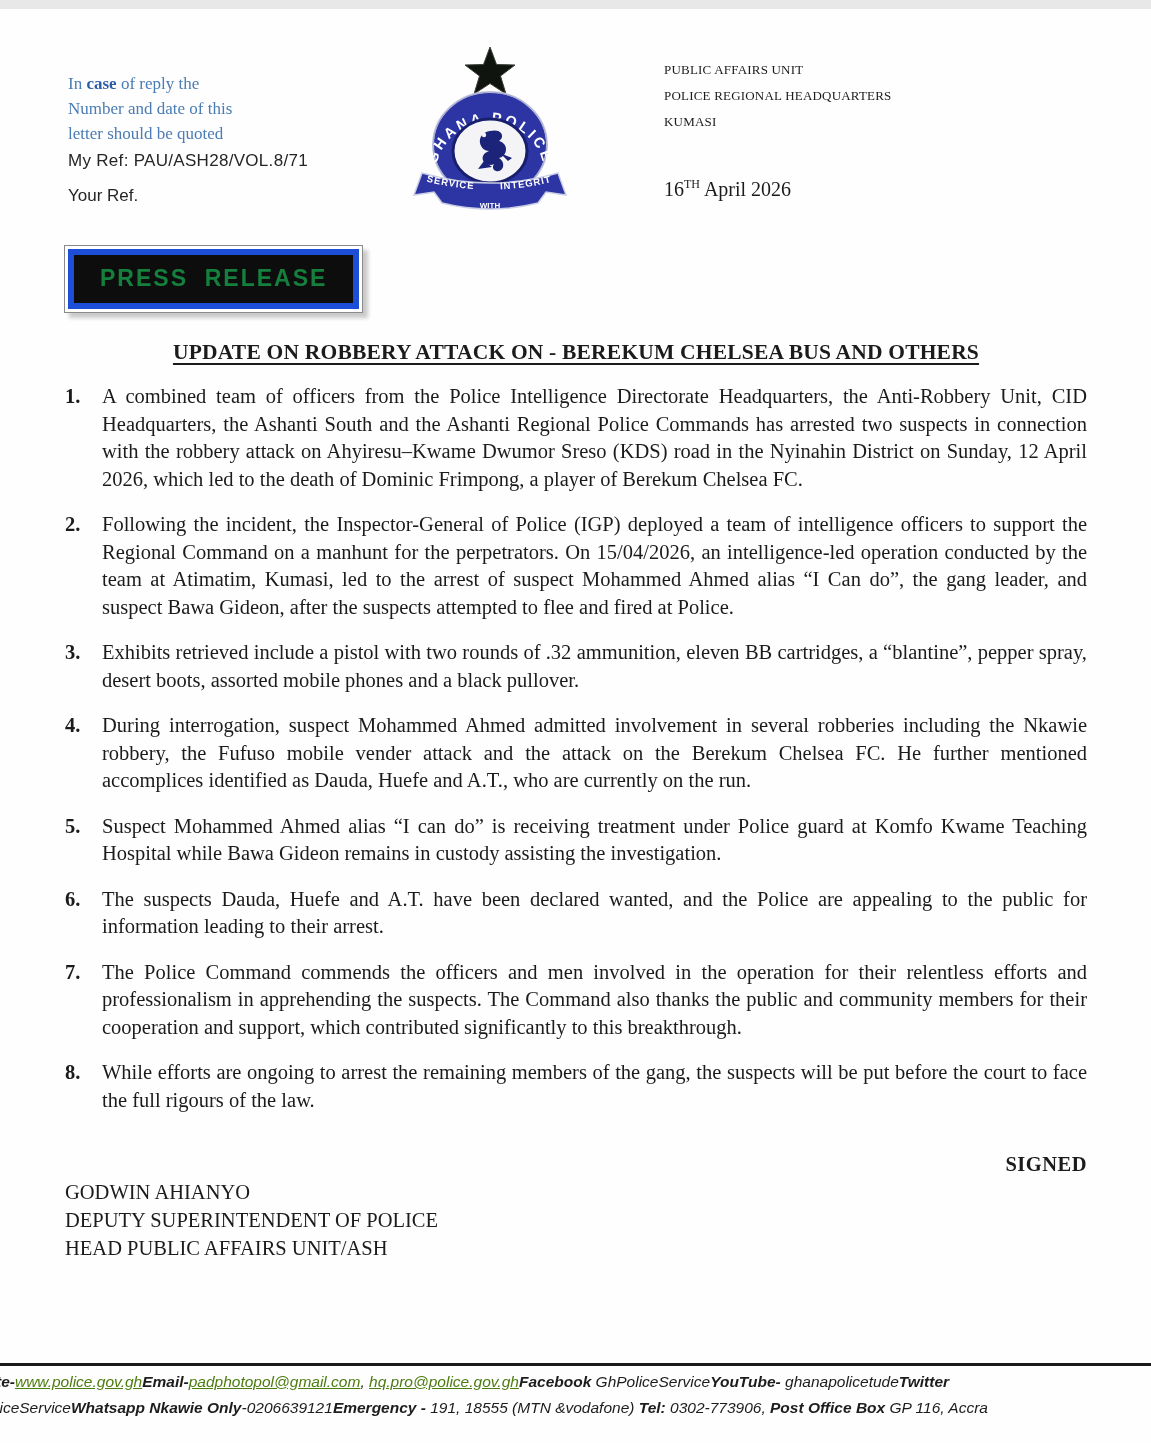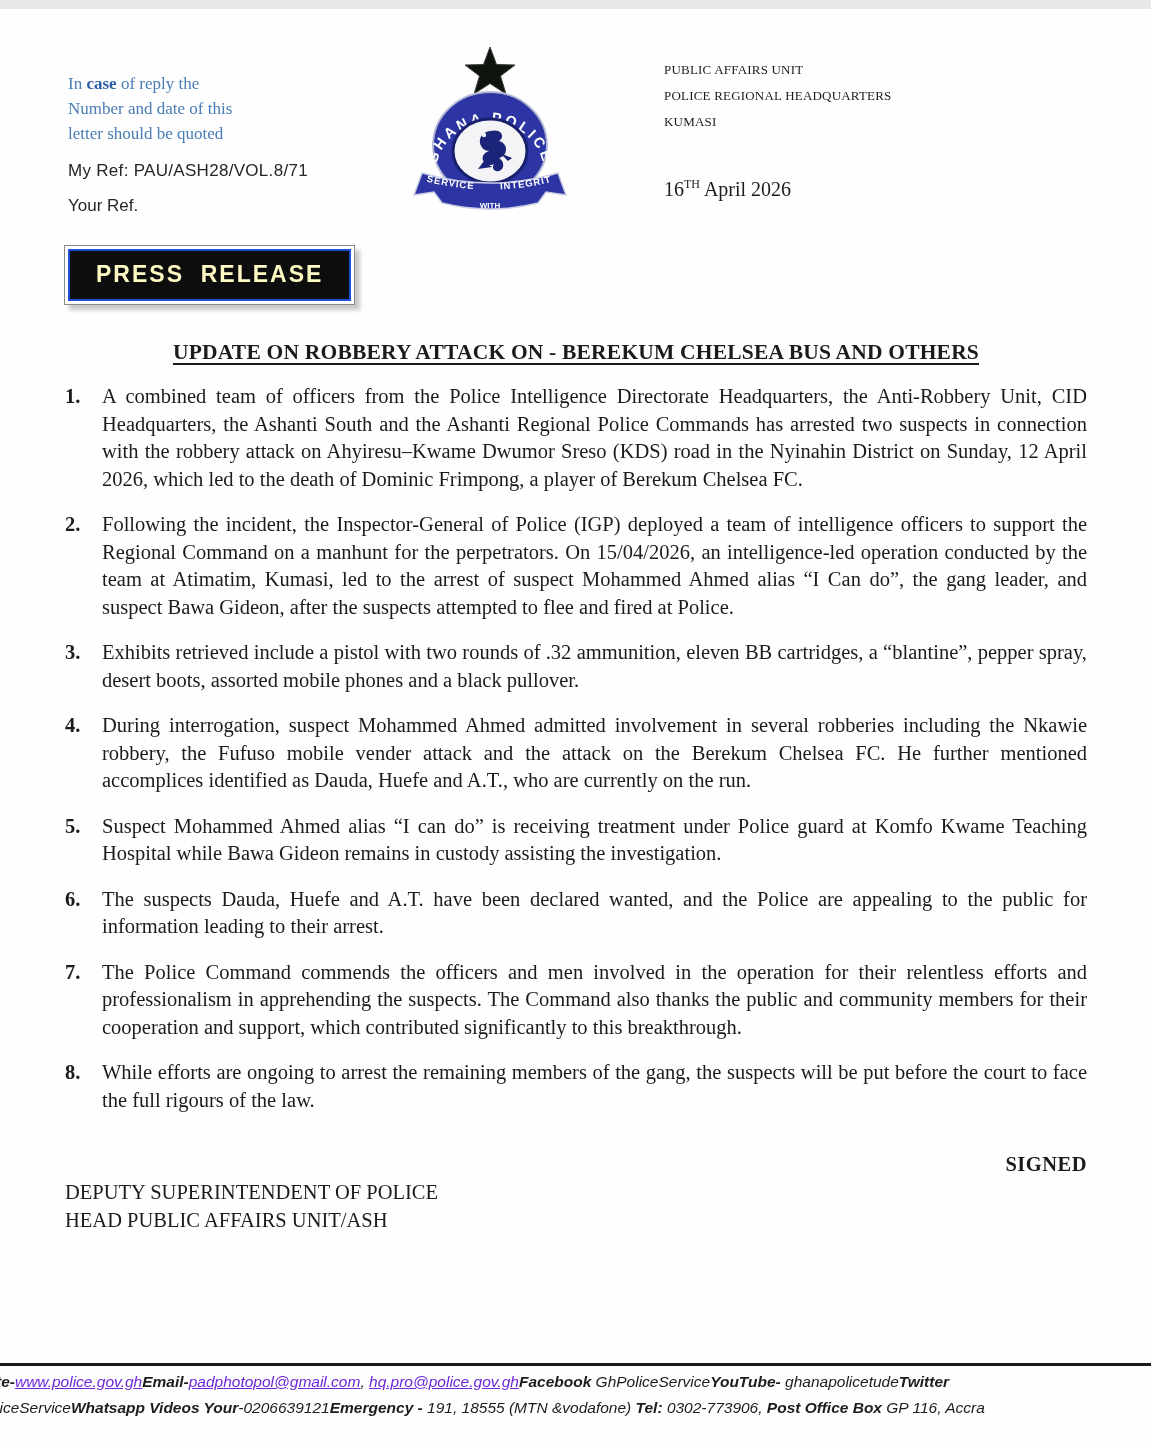--- a/index.html
+++ b/index.html
@@ -15,45 +15,45 @@
   }
 
   
   .note {
     position:absolute; left:68px; top:62px;
     color:#4a7cb5; font-size:17px; line-height:25px;
     font-family:"Liberation Serif", serif;
   }
   .note b { color:#2a5ca8; }
   .refs {
-    position:absolute; left:68px; top:152px;
+    position:absolute; left:68px; top:142px;
     font-family:"Liberation Sans", sans-serif;
     font-size:17px; color:#262626;
   }
   .refs .myref { margin-bottom:15px; letter-spacing:.3px; }
   .logo-wrap { position:absolute; left:412px; top:36px; width:156px; height:168px; }
   .hq {
     position:absolute; left:664px; top:48px;
     font-size:13px; line-height:26px; letter-spacing:.2px;
   }
   .dateline { position:absolute; left:664px; top:168px; font-size:20px; }
   .dateline sup { font-size:12px; vertical-align:super;text-align:right; }
 
   
   .stamp-outer {
     position:absolute; left:64px; top:236px;
     background:#fff; border:1px solid #8a8a8a; padding:3px;
     box-shadow:5px 5px 4px #c9c9c9;
   }
   .stamp-inner {
-    background:#0d0d0d; color:#fef9c3;
+    background:#0d0d0d; color:#15803d;
     font-family:"Liberation Sans", sans-serif;
     font-weight:bold; font-size:23px; letter-spacing:2px;
     padding:10px 26px 11px 26px;
-    border:2px solid #1d4ed8;
+    border:6px solid #1d4ed8;
     white-space:pre;
   }
 
   
   .main { position:absolute; left:65px; top:331px; width:1022px; }
   .title-line {
     text-align:center; font-weight:bold; font-size:21.5px;
     text-decoration:underline; text-underline-offset:4px;
     text-decoration-thickness:2px;
     letter-spacing:.2px;
@@ -80,21 +80,21 @@
     position:absolute; left:0; top:1354px; width:1151px;
     border-top:3px solid #1a1a1a;
   }
   .footer {
     position:absolute; left:-4px; top:1360px; width:1160px;
     font-family:"Liberation Sans", sans-serif;
     font-style:italic; font-size:15.5px; line-height:26px;
     color:#1c1c1c; white-space:nowrap;
   }
   .footer .fb { font-weight:bold; }
-  .footer .flink { color:#6d28d9; text-decoration:underline; cursor:pointer; }
+  .footer .flink { color:#4d7c0f; text-decoration:underline; cursor:pointer; }
 
   
   .logo-arc { font-family:"Liberation Sans", sans-serif; font-weight:bold; fill:#ffffff; }
 </style>
 </head>
 <body>
 
 <div class="page">
 
   <div class="note">
@@ -175,24 +175,25 @@
         <li><span class="num">3.</span><span>Exhibits retrieved include a pistol with two rounds of .32 ammunition, eleven BB cartridges, a “blantine”, pepper spray, desert boots, assorted mobile phones and a black pullover.</span></li>
         <li><span class="num">4.</span><span>During interrogation, suspect Mohammed Ahmed admitted involvement in several robberies including the Nkawie robbery, the Fufuso mobile vender attack and the  attack on the  Berekum Chelsea FC. He further mentioned accomplices identified as Dauda, Huefe and A.T., who are currently on the run.</span></li>
         <li><span class="num">5.</span><span>Suspect Mohammed Ahmed alias “I can do” is receiving treatment under Police guard at Komfo Kwame Teaching Hospital while Bawa Gideon remains in custody assisting the investigation.</span></li>
         <li><span class="num">6.</span><span>The suspects Dauda, Huefe and A.T. have been declared wanted, and the Police are appealing to the public for information leading to their arrest.</span></li>
         <li><span class="num">7.</span><span>The Police Command commends the officers and men involved in the operation for their relentless efforts and professionalism in apprehending the suspects. The Command also thanks the public and community members for their cooperation and support, which contributed significantly to this breakthrough.</span></li>
         <li><span class="num">8.</span><span>While efforts are ongoing to arrest the remaining members of the gang, the suspects will be put before the court to face the full rigours of the law.</span></li>
       </ol>
 
     <div class="signature">
       <div class="signed">SIGNED</div>
+      <div>GODWIN AHIANYO</div>
       <div>DEPUTY SUPERINTENDENT OF POLICE</div>
       <div>HEAD PUBLIC AFFAIRS UNIT/ASH</div>
     </div>
   </div>
 
   <div class="footer-rule"></div>
   <div class="footer">
     <div><span class="fb">te-</span><span class="flink">www.police.gov.gh</span><span class="fb">Email-</span><span class="flink">padphotopol@gmail.com</span><span>, </span><span class="flink">hq.pro@police.gov.gh</span><span class="fb">Facebook</span><span> GhPoliceService</span><span class="fb">YouTube-</span><span> ghanapolicetude</span><span class="fb">Twitter</span></div>
-    <div><span>liceService</span><span class="fb">Whatsapp Videos Your</span><span>-0206639121</span><span class="fb">Emergency - </span><span>191, 18555 (MTN &amp;vodafone)  </span><span class="fb">Tel: </span><span>0302-773906,  </span><span class="fb">Post Office Box </span><span>GP 116, Accra</span></div>
+    <div><span>liceService</span><span class="fb">Whatsapp Nkawie Only</span><span>-0206639121</span><span class="fb">Emergency - </span><span>191, 18555 (MTN &amp;vodafone)  </span><span class="fb">Tel: </span><span>0302-773906,  </span><span class="fb">Post Office Box </span><span>GP 116, Accra</span></div>
   </div>
 
 </div>
 
 </body></html>

